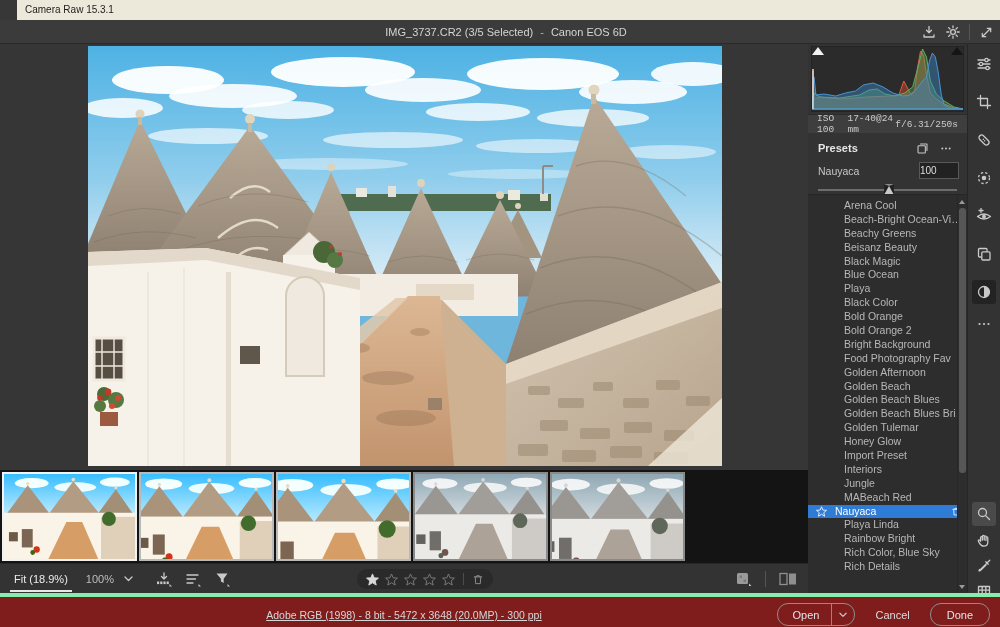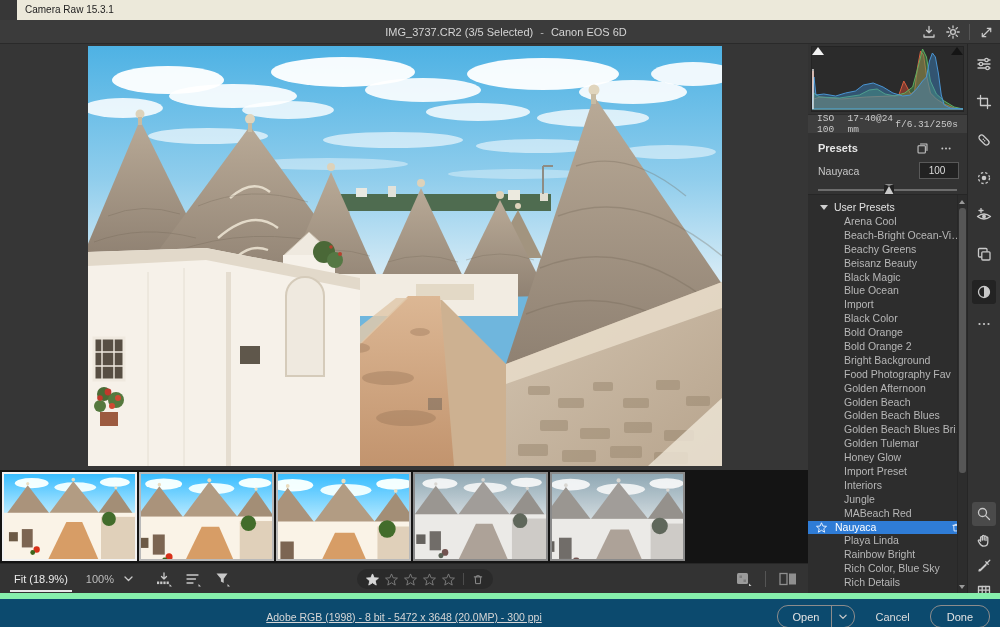--- a/index.html
+++ b/index.html
@@ -32,21 +32,21 @@
   .clipL:after{content:"";position:absolute;left:1px;top:1px;border-left:6px solid transparent;border-right:6px solid transparent;border-bottom:8px solid #f2f2f2;}
   .clipR:after{content:"";position:absolute;right:1px;top:1px;border-left:6px solid transparent;border-right:6px solid transparent;border-bottom:8px solid #151515;}
   .exifbar{position:absolute;top:70px;left:0;right:0;height:19px;background:#3e3e3e;border-top:1px solid #2c2c2c;
            display:flex;align-items:center;justify-content:space-between;padding:0 9px;font-size:9.5px;color:#cacaca;box-sizing:border-box;font-family:Liberation Mono, monospace;}
   .pr-header{position:absolute;top:92px;left:0;right:4px;height:24px;display:flex;align-items:center;}
   .pr-title{color:#e6e6e6;font-size:11px;font-weight:bold;padding-left:10px;flex:1;}
   .pr-hicons{display:flex;align-items:center;gap:10px;padding-right:10px;}
   .amount-row{position:absolute;top:118px;left:10px;right:8px;height:17px;display:flex;align-items:center;justify-content:space-between;}
   .amount-name{color:#c6c6c6;font-size:10.5px;}
   .amount-box{width:34px;height:15px;background:#222;border:1px solid #595959;color:#ddd;font-size:10px;
-              text-align:center;padding:0 4px 0 0;line-height:15px;}
+              text-align:left;padding:0 4px 0 0;line-height:15px;}
   .slider{position:absolute;top:140px;left:10px;right:10px;height:12px;cursor:pointer;}
   .slider .track{position:absolute;top:5px;left:0;right:0;height:2px;background:#6d6d6d;}
   .slider .thumb{position:absolute;top:0;width:0;height:0;margin-left:-5px;
                  border-left:5px solid transparent;border-right:5px solid transparent;border-bottom:9px solid #c9c9c9;}
   .plist{position:absolute;top:150px;left:0;right:0;bottom:0;background:#2d2d2d;border-top:1px solid #262626;overflow:hidden;padding-top:4px;box-sizing:border-box;}
   .pgroup{display:flex;align-items:center;height:16px;padding-left:12px;color:#e2e2e2;font-size:10.5px;cursor:pointer;}
   .caret{width:0;height:0;border-left:4px solid transparent;border-right:4px solid transparent;border-top:5px solid #cfcfcf;margin-right:6px;}
   .preset-row{height:13.9px;line-height:13.9px;font-size:10.5px;color:#b7b7b7;padding-left:36px;white-space:nowrap;cursor:pointer;display:flex;align-items:center;box-sizing:border-box;}
   .preset-row .preset-label{flex:1;overflow:hidden;text-overflow:ellipsis;}
   .preset-row.selected{background:var(--selection-blue,#2f7cd6);color:#fff;padding-left:8px;padding-right:6px;}
@@ -81,21 +81,21 @@
   .fitlabel{color:#ececec;font-size:11px;margin-left:10px;padding:7px 4px 5px;border-bottom:2px solid #e8e8e8;cursor:pointer;}
   .zoom100{color:#bdbdbd;font-size:11px;margin-left:14px;cursor:pointer;}
   .zchev{margin-left:10px;cursor:pointer;display:flex;align-items:center;}
   .zicons{display:flex;align-items:center;gap:12px;margin-left:22px;}
   .zicon{cursor:pointer;display:flex;align-items:center;}
   .starpill{position:absolute;left:357px;top:5px;height:20px;background:#2a2a2a;border-radius:11px;display:flex;align-items:center;padding:0 9px;gap:6px;}
   .starpill .pdiv{width:1px;height:12px;background:#4d4d4d;margin:0 2px;}
   .star{cursor:pointer;display:flex;}
   .zright{position:absolute;right:10px;top:0;height:30px;display:flex;align-items:center;gap:8px;}
   
-  .bottombar{position:absolute;top:593px;left:0;width:100%;height:34px;background:#0c4a6e;border-top:6px solid #86efac;box-sizing:border-box;}
+  .bottombar{position:absolute;top:593px;left:0;width:100%;height:34px;background:#7f1d1d;border-top:4px solid #86efac;box-sizing:border-box;}
   .wflink{position:absolute;left:0;top:0;width:808px;height:34px;text-align:center;line-height:34px;}
   .wflink span{color:#d6d6d6;font-size:10.5px;text-decoration:underline;cursor:pointer;}
   .btns{position:absolute;right:10px;top:6px;display:flex;align-items:center;gap:14px;}
   .pillbtn{height:21px;border:1px solid #8c8c8c;border-radius:11px;color:#e3e3e3;font-size:11px;display:flex;align-items:center;background:transparent;cursor:pointer;}
   .openbtn{padding:0;}
   .openbtn .olabel{padding:0 12px 0 15px;}
   .openbtn .osep{width:1px;height:21px;background:#8c8c8c;}
   .openbtn .ochev{padding:0 7px;display:flex;align-items:center;}
   .cancelbtn{color:#dcdcdc;font-size:11px;cursor:pointer;background:none;border:none;}
   .donebtn{padding:0 16px;}
@@ -372,45 +372,41 @@
     <div class="amount-row">
       <span class="amount-name">Nauyaca</span>
       <span class="amount-box">100</span>
     </div>
     <div class="slider">
       <div class="track"></div>
       <div class="thumb" style="left: 51%;"></div>
     </div>
 
     <div class="plist">
-      <div class="pgroup">
-        <span class="caret"></span>
-        <span>User Presets</span>
-      </div>
       <div>
           <div class="preset-row">
             <span class="preset-label">Arena Cool</span>
           </div>
           <div class="preset-row">
             <span class="preset-label">Beach-Bright Ocean-VibrantColor</span>
           </div>
           <div class="preset-row">
             <span class="preset-label">Beachy Greens</span>
           </div>
           <div class="preset-row">
             <span class="preset-label">Beisanz Beauty</span>
           </div>
           <div class="preset-row">
             <span class="preset-label">Black Magic</span>
           </div>
           <div class="preset-row">
             <span class="preset-label">Blue Ocean</span>
           </div>
           <div class="preset-row">
-            <span class="preset-label">Import</span>
+            <span class="preset-label">Playa</span>
           </div>
           <div class="preset-row">
             <span class="preset-label">Black Color</span>
           </div>
           <div class="preset-row">
             <span class="preset-label">Bold Orange</span>
           </div>
           <div class="preset-row">
             <span class="preset-label">Bold Orange 2</span>
           </div>

